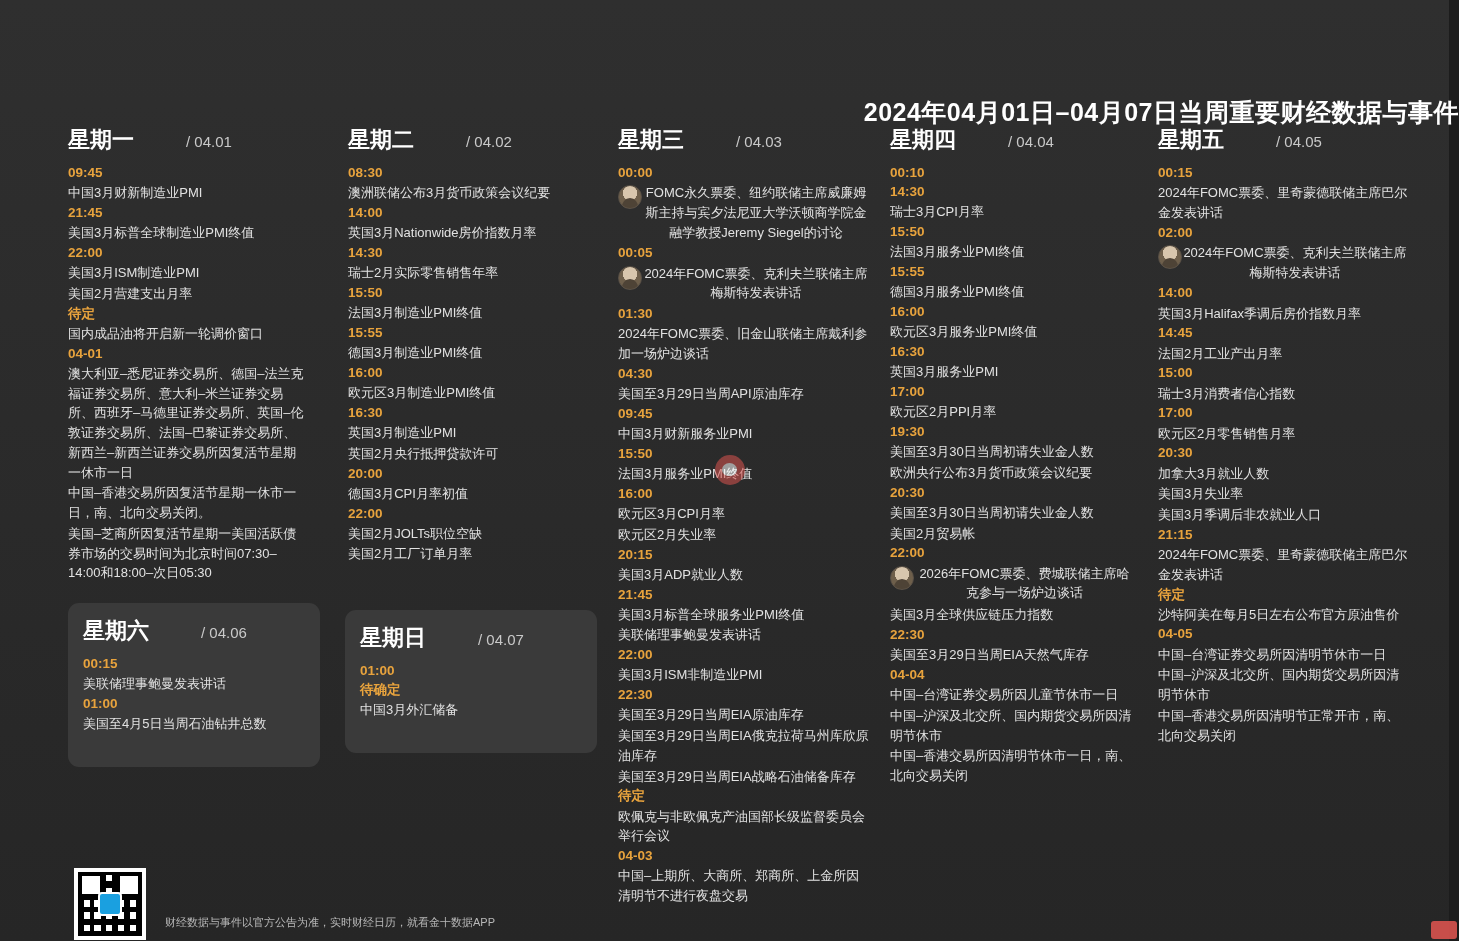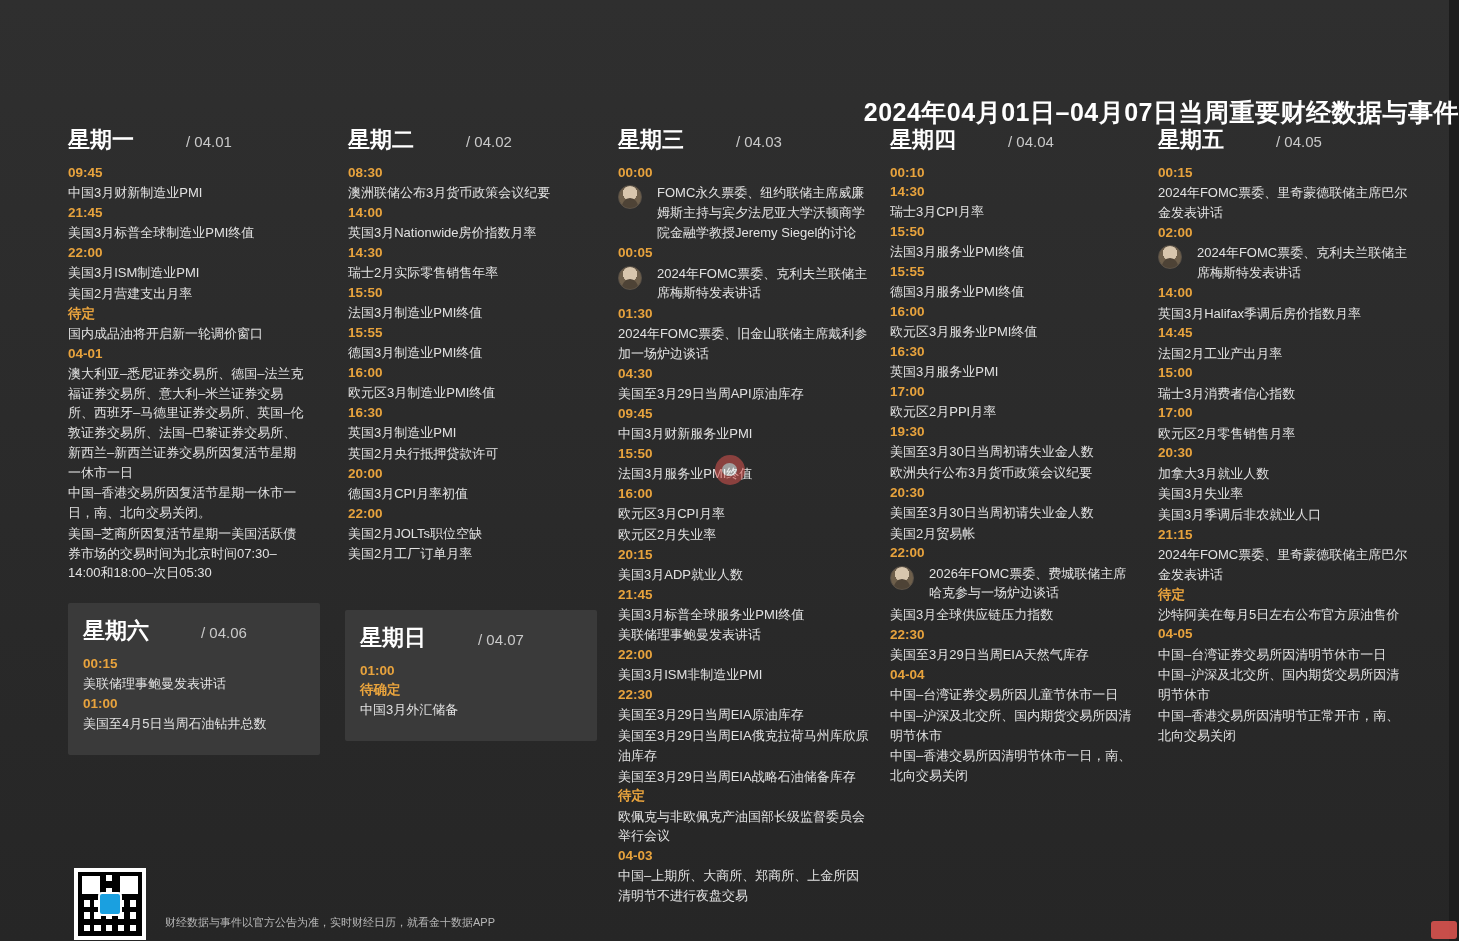--- a/index.html
+++ b/index.html
@@ -71,22 +71,23 @@
   }
   .ev {
     color: #e2e2e2;
     font-size: 13px;
     line-height: 1.52;
     margin-bottom: 1px;
   }
   .ev-av {
     display: flex;
     align-items: flex-start;
-    gap: 15px;
+    gap: 0;
     margin-bottom: 2px;
+    text-align: center;
   }
   .avatar {
     flex: 0 0 auto;
     width: 22px;
     height: 22px;
     border-radius: 50%;
     margin-top: 2px;
     background: #8a7f6e;
     background: radial-gradient(circle at 50% 32%, #d8c6ad 0 38%, #6e5f4b 39% 100%);
     border: 1px solid #5a5147;
@@ -100,22 +101,22 @@
     transform: translateX(-50%);
     width: 17px; height: 13px;
     border-radius: 50% 50% 0 0 / 80% 80% 0 0;
     background: #4e4336;
   }
   .ev-av .ev { margin: 0; }
   
   .card {
     position: absolute;
     background: #3a3a3a;
-    border-radius: 2px;
-    padding: 13px 15px 20px 15px;
+    border-radius: 11px;
+    padding: 13px 15px 32px 15px;
     box-sizing: border-box;
   }
   #card-sat { left: 68px; top: 603px; width: 252px; }
   #card-sun { left: 345px; top: 610px; width: 252px; }
   
   #qr {
     position: absolute;
     left: 74px;
     top: 868px;
     width: 72px;

